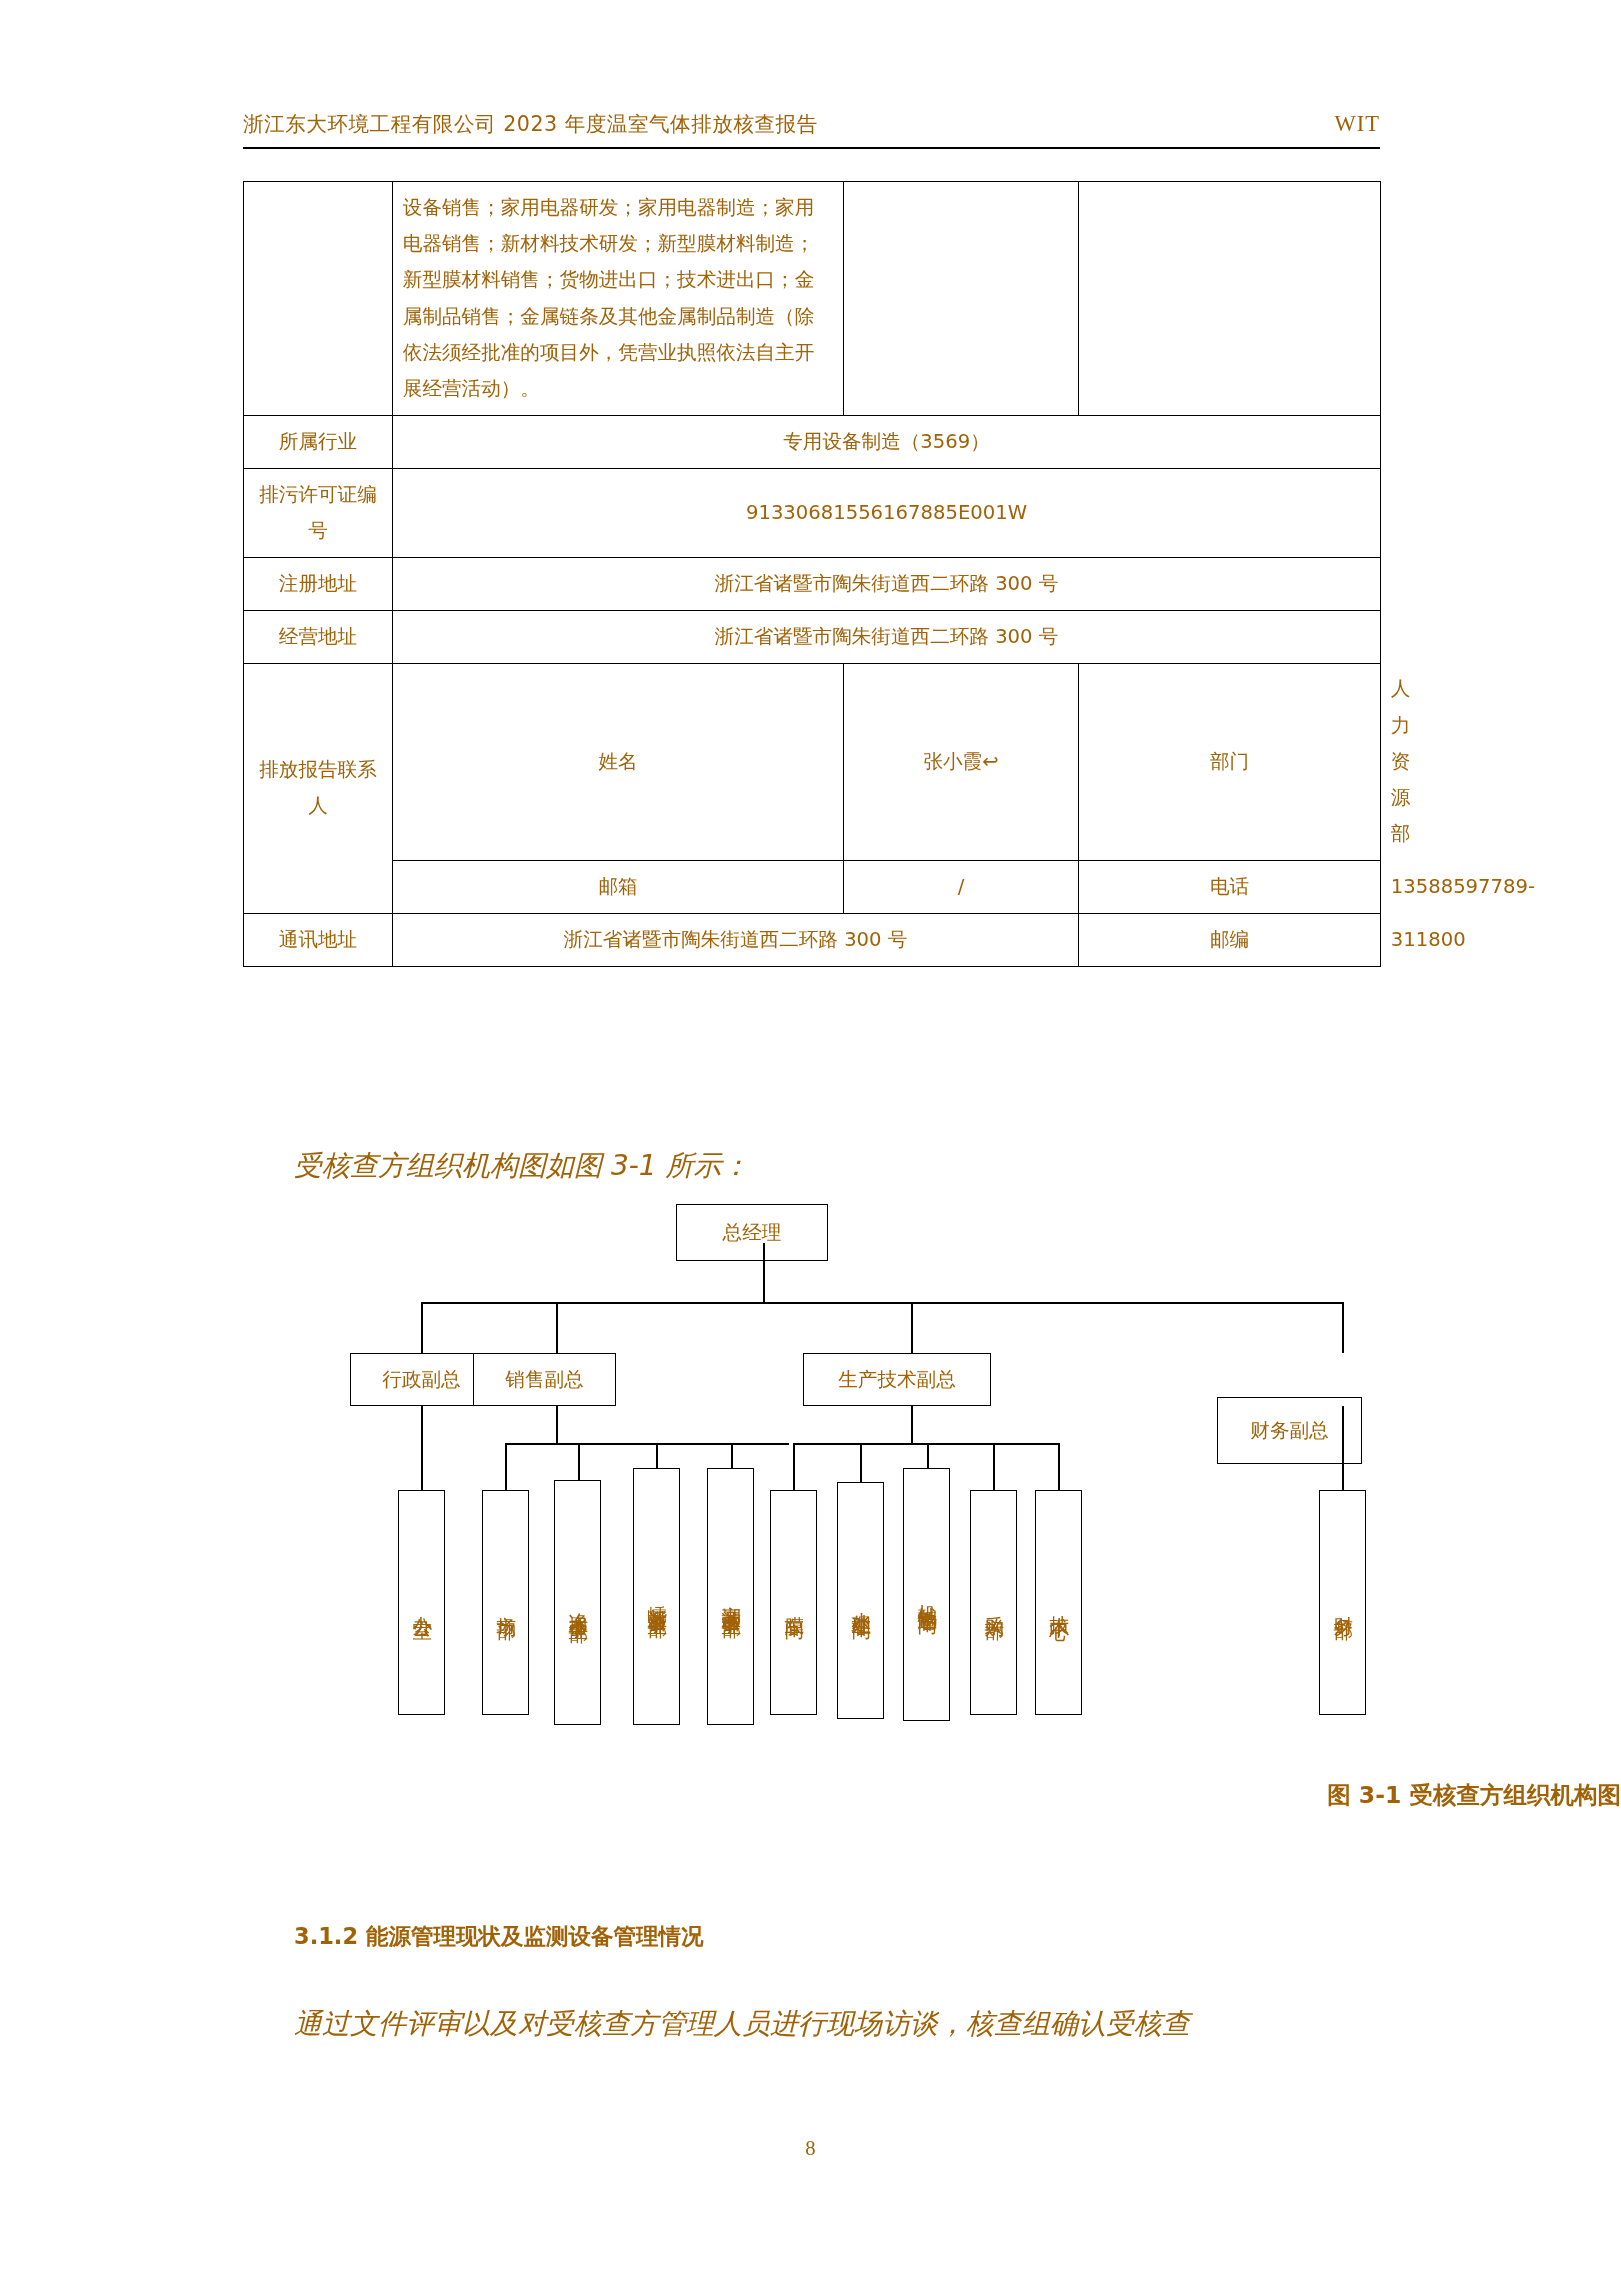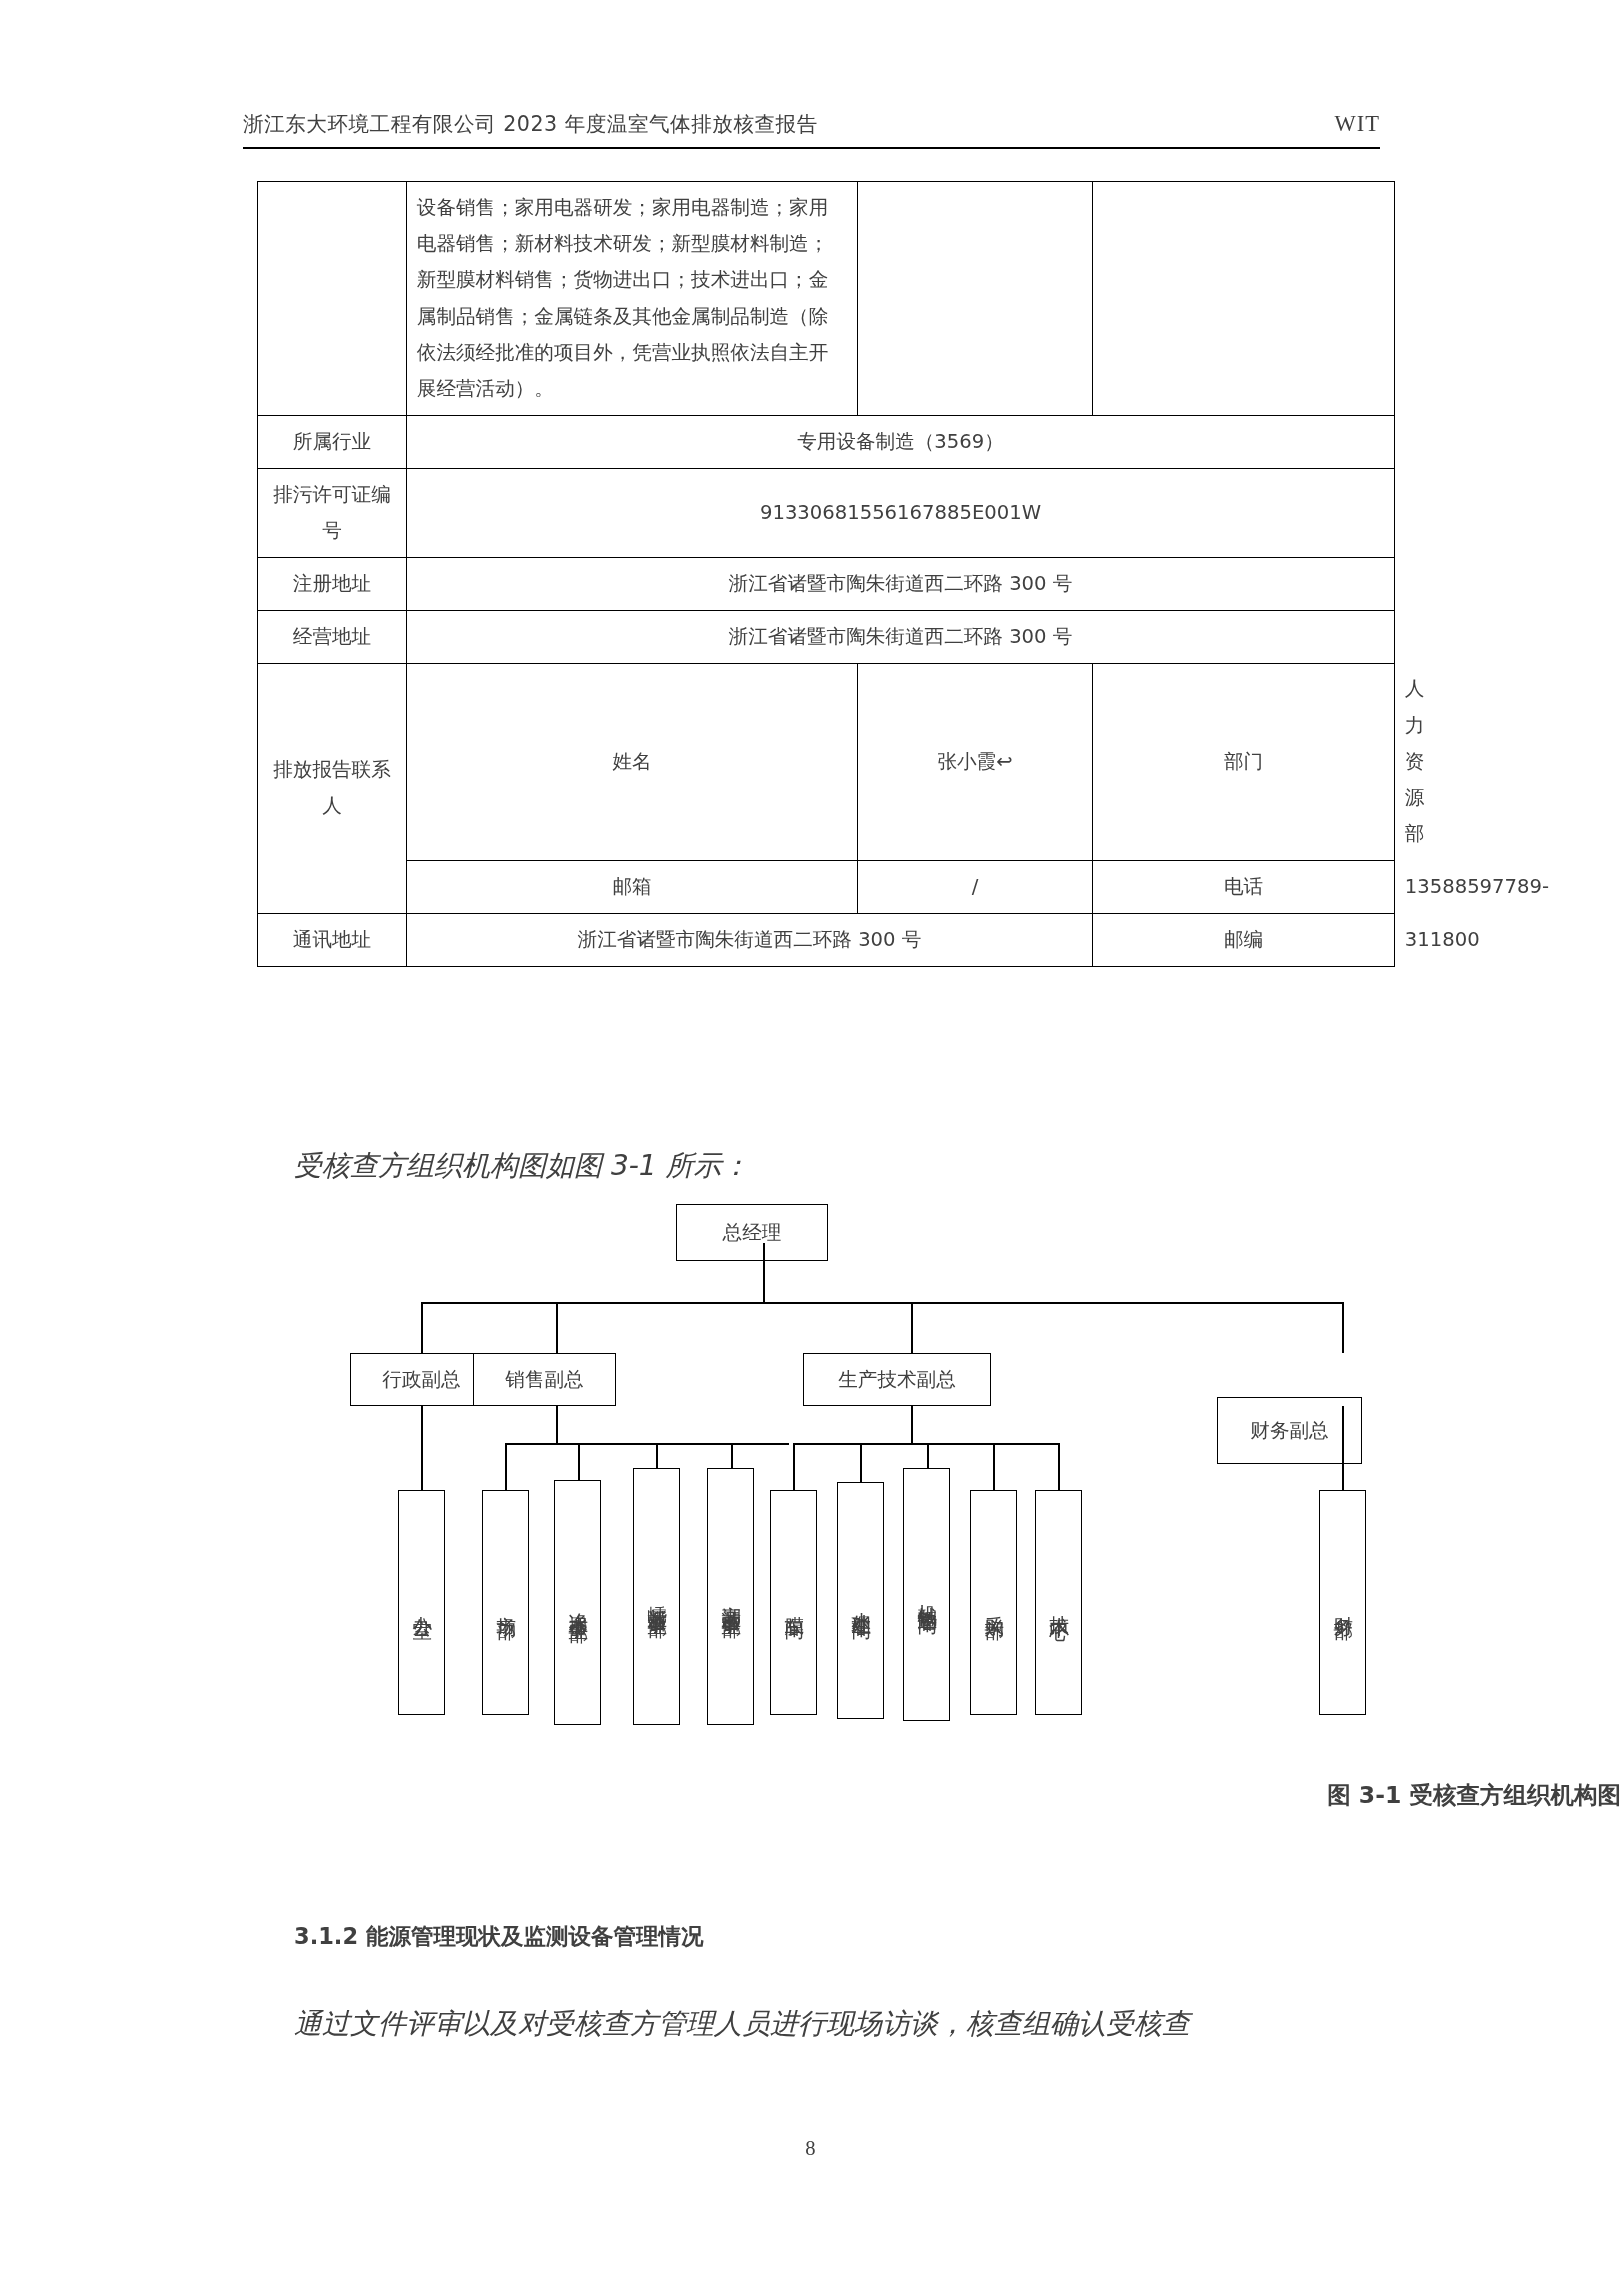--- a/index.html
+++ b/index.html
@@ -6,21 +6,21 @@
     margin: 0;
     padding: 0;
     background: #ffffff;
   }
   .page {
     position: relative;
     width: 1621px;
     height: 2292px;
     background: #ffffff;
     font-family: "Liberation Serif", serif;
-    color: #404040;
+    color: #a16207;
     box-sizing: border-box;
   }
   
   .header {
     position: absolute;
     left: 243px;
     top: 110px;
     width: 1137px;
     display: flex;
     align-items: baseline;
@@ -41,21 +41,21 @@
     position: absolute;
     left: 243px;
     top: 147px;
     width: 1137px;
     height: 2px;
     background: #000;
   }
   
   .info-table {
     position: absolute;
-    left: 257px;
+    left: 243px;
     top: 181px;
     width: 1137px;
     border-collapse: collapse;
     table-layout: fixed;
     padding-left: 24px;
   }
   .info-table td {
     border: 1.5px solid #000;
     font-family: "DejaVu Sans", sans-serif;
     font-size: 19.6px;

